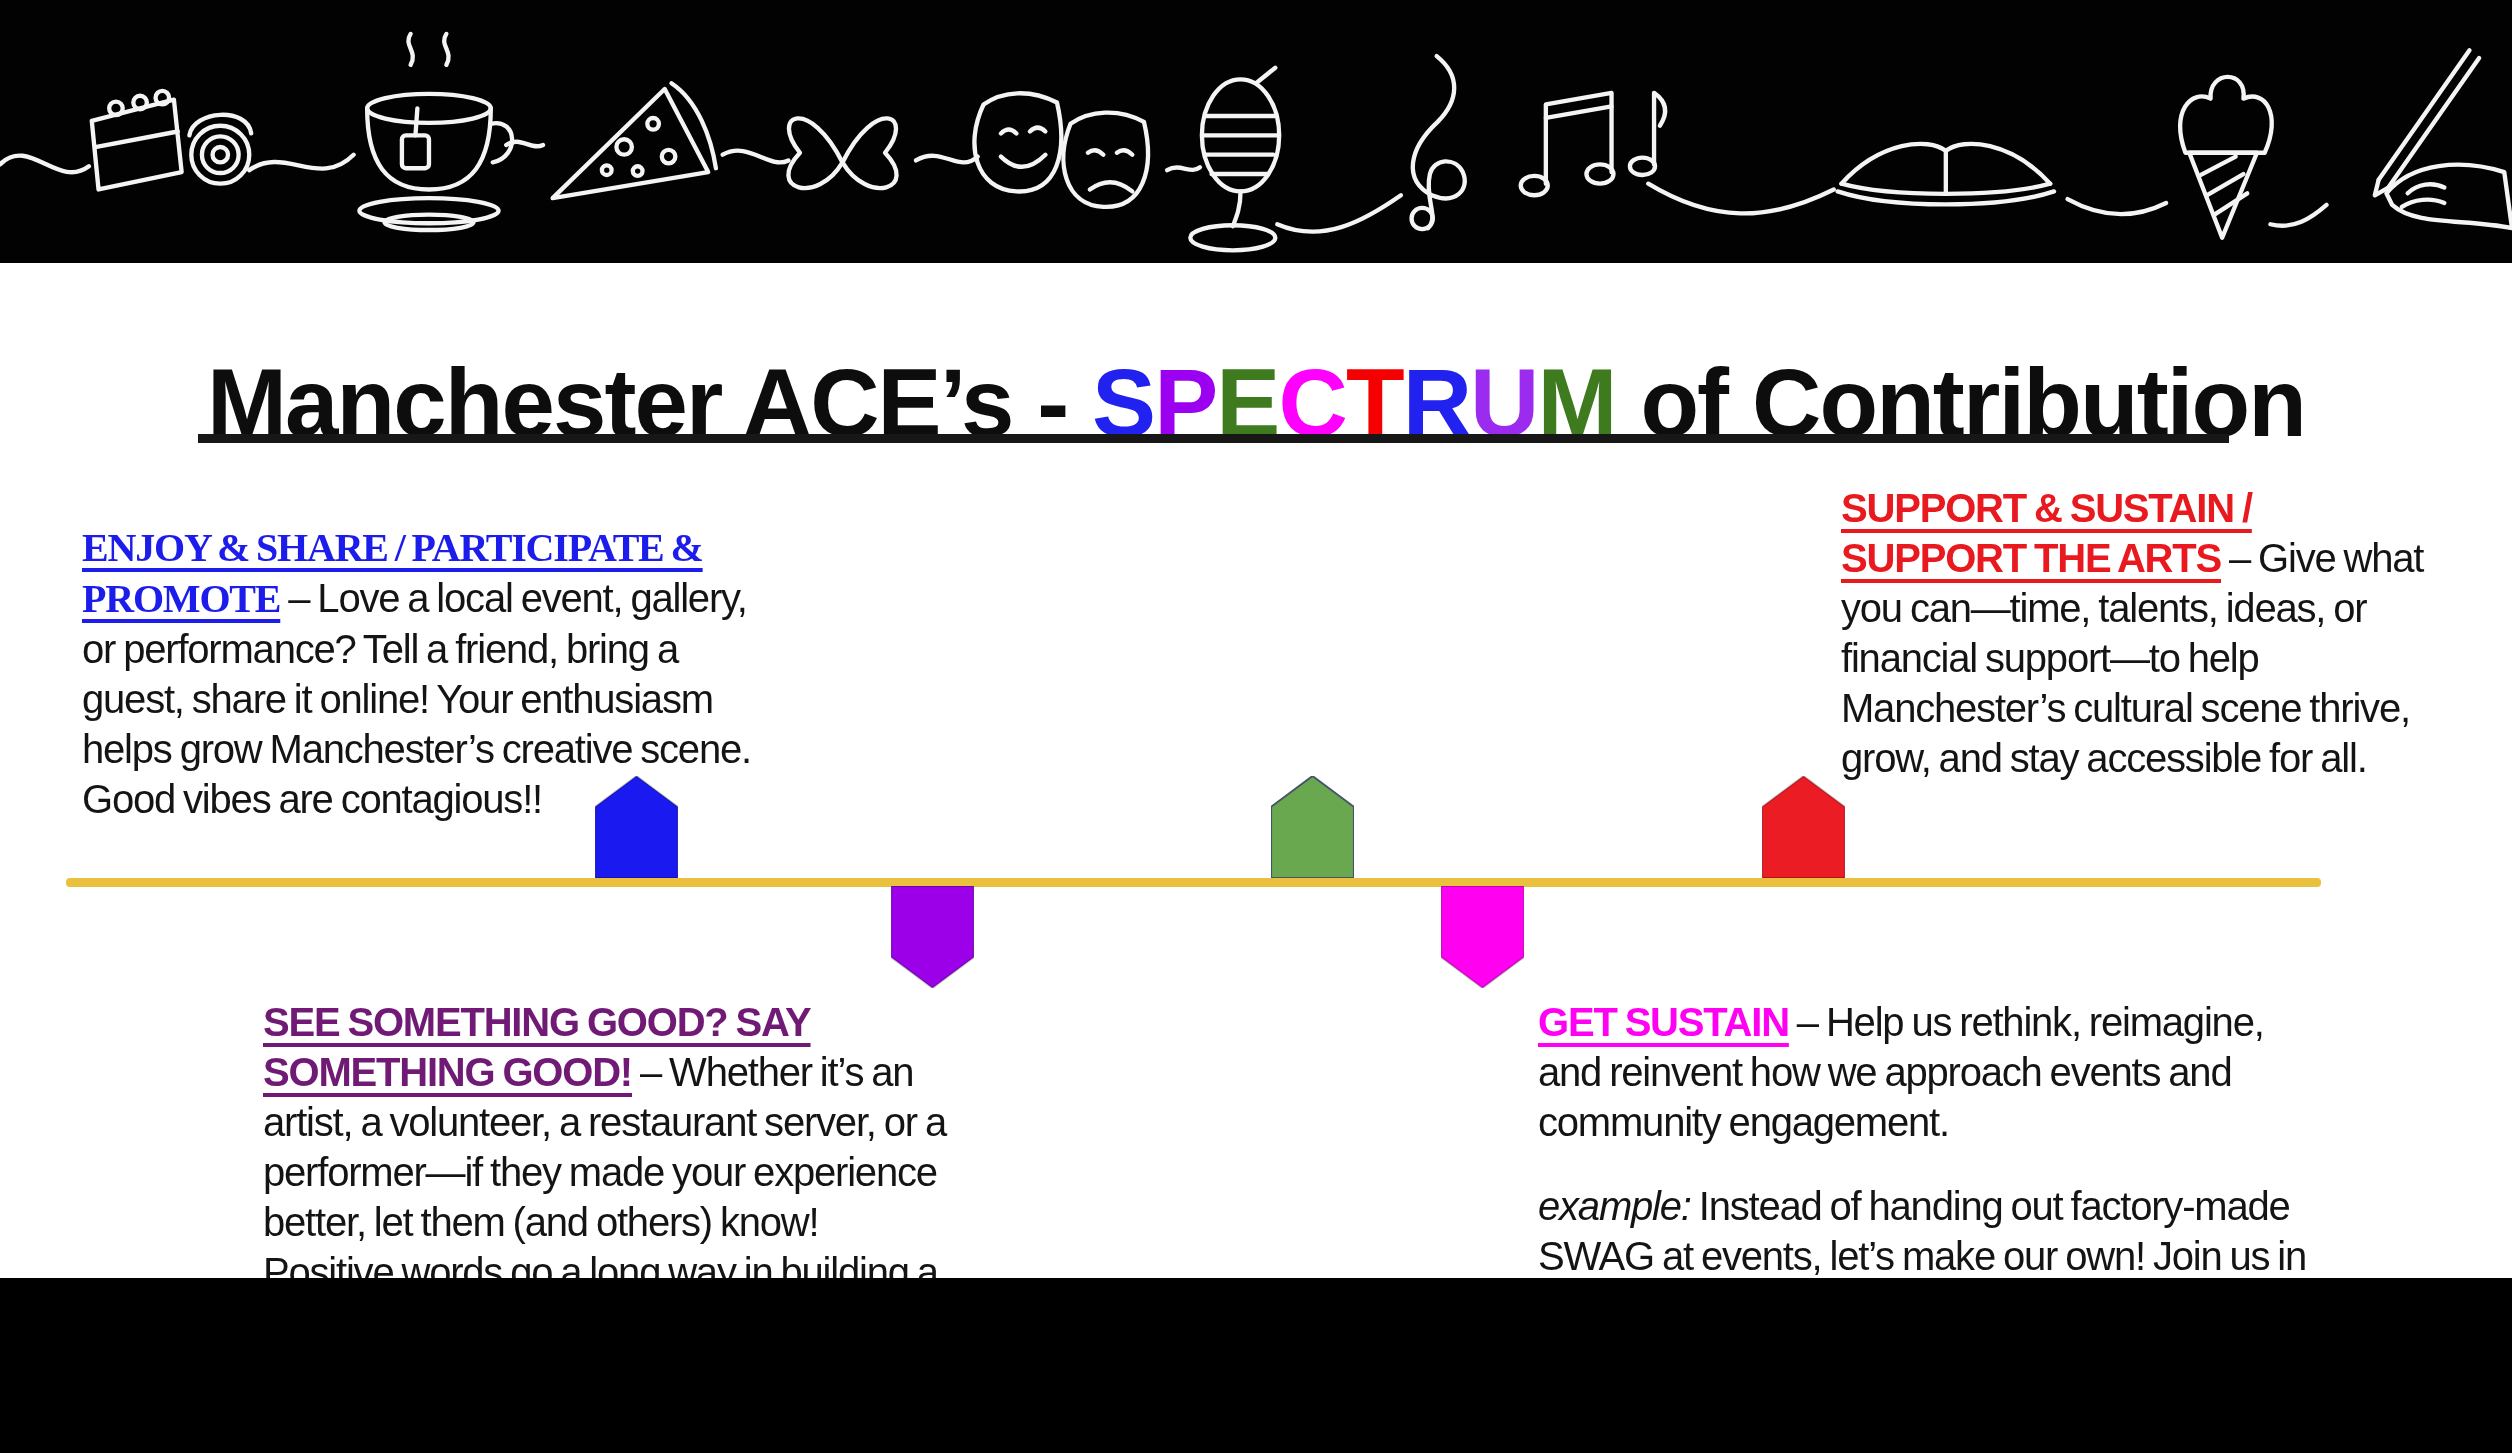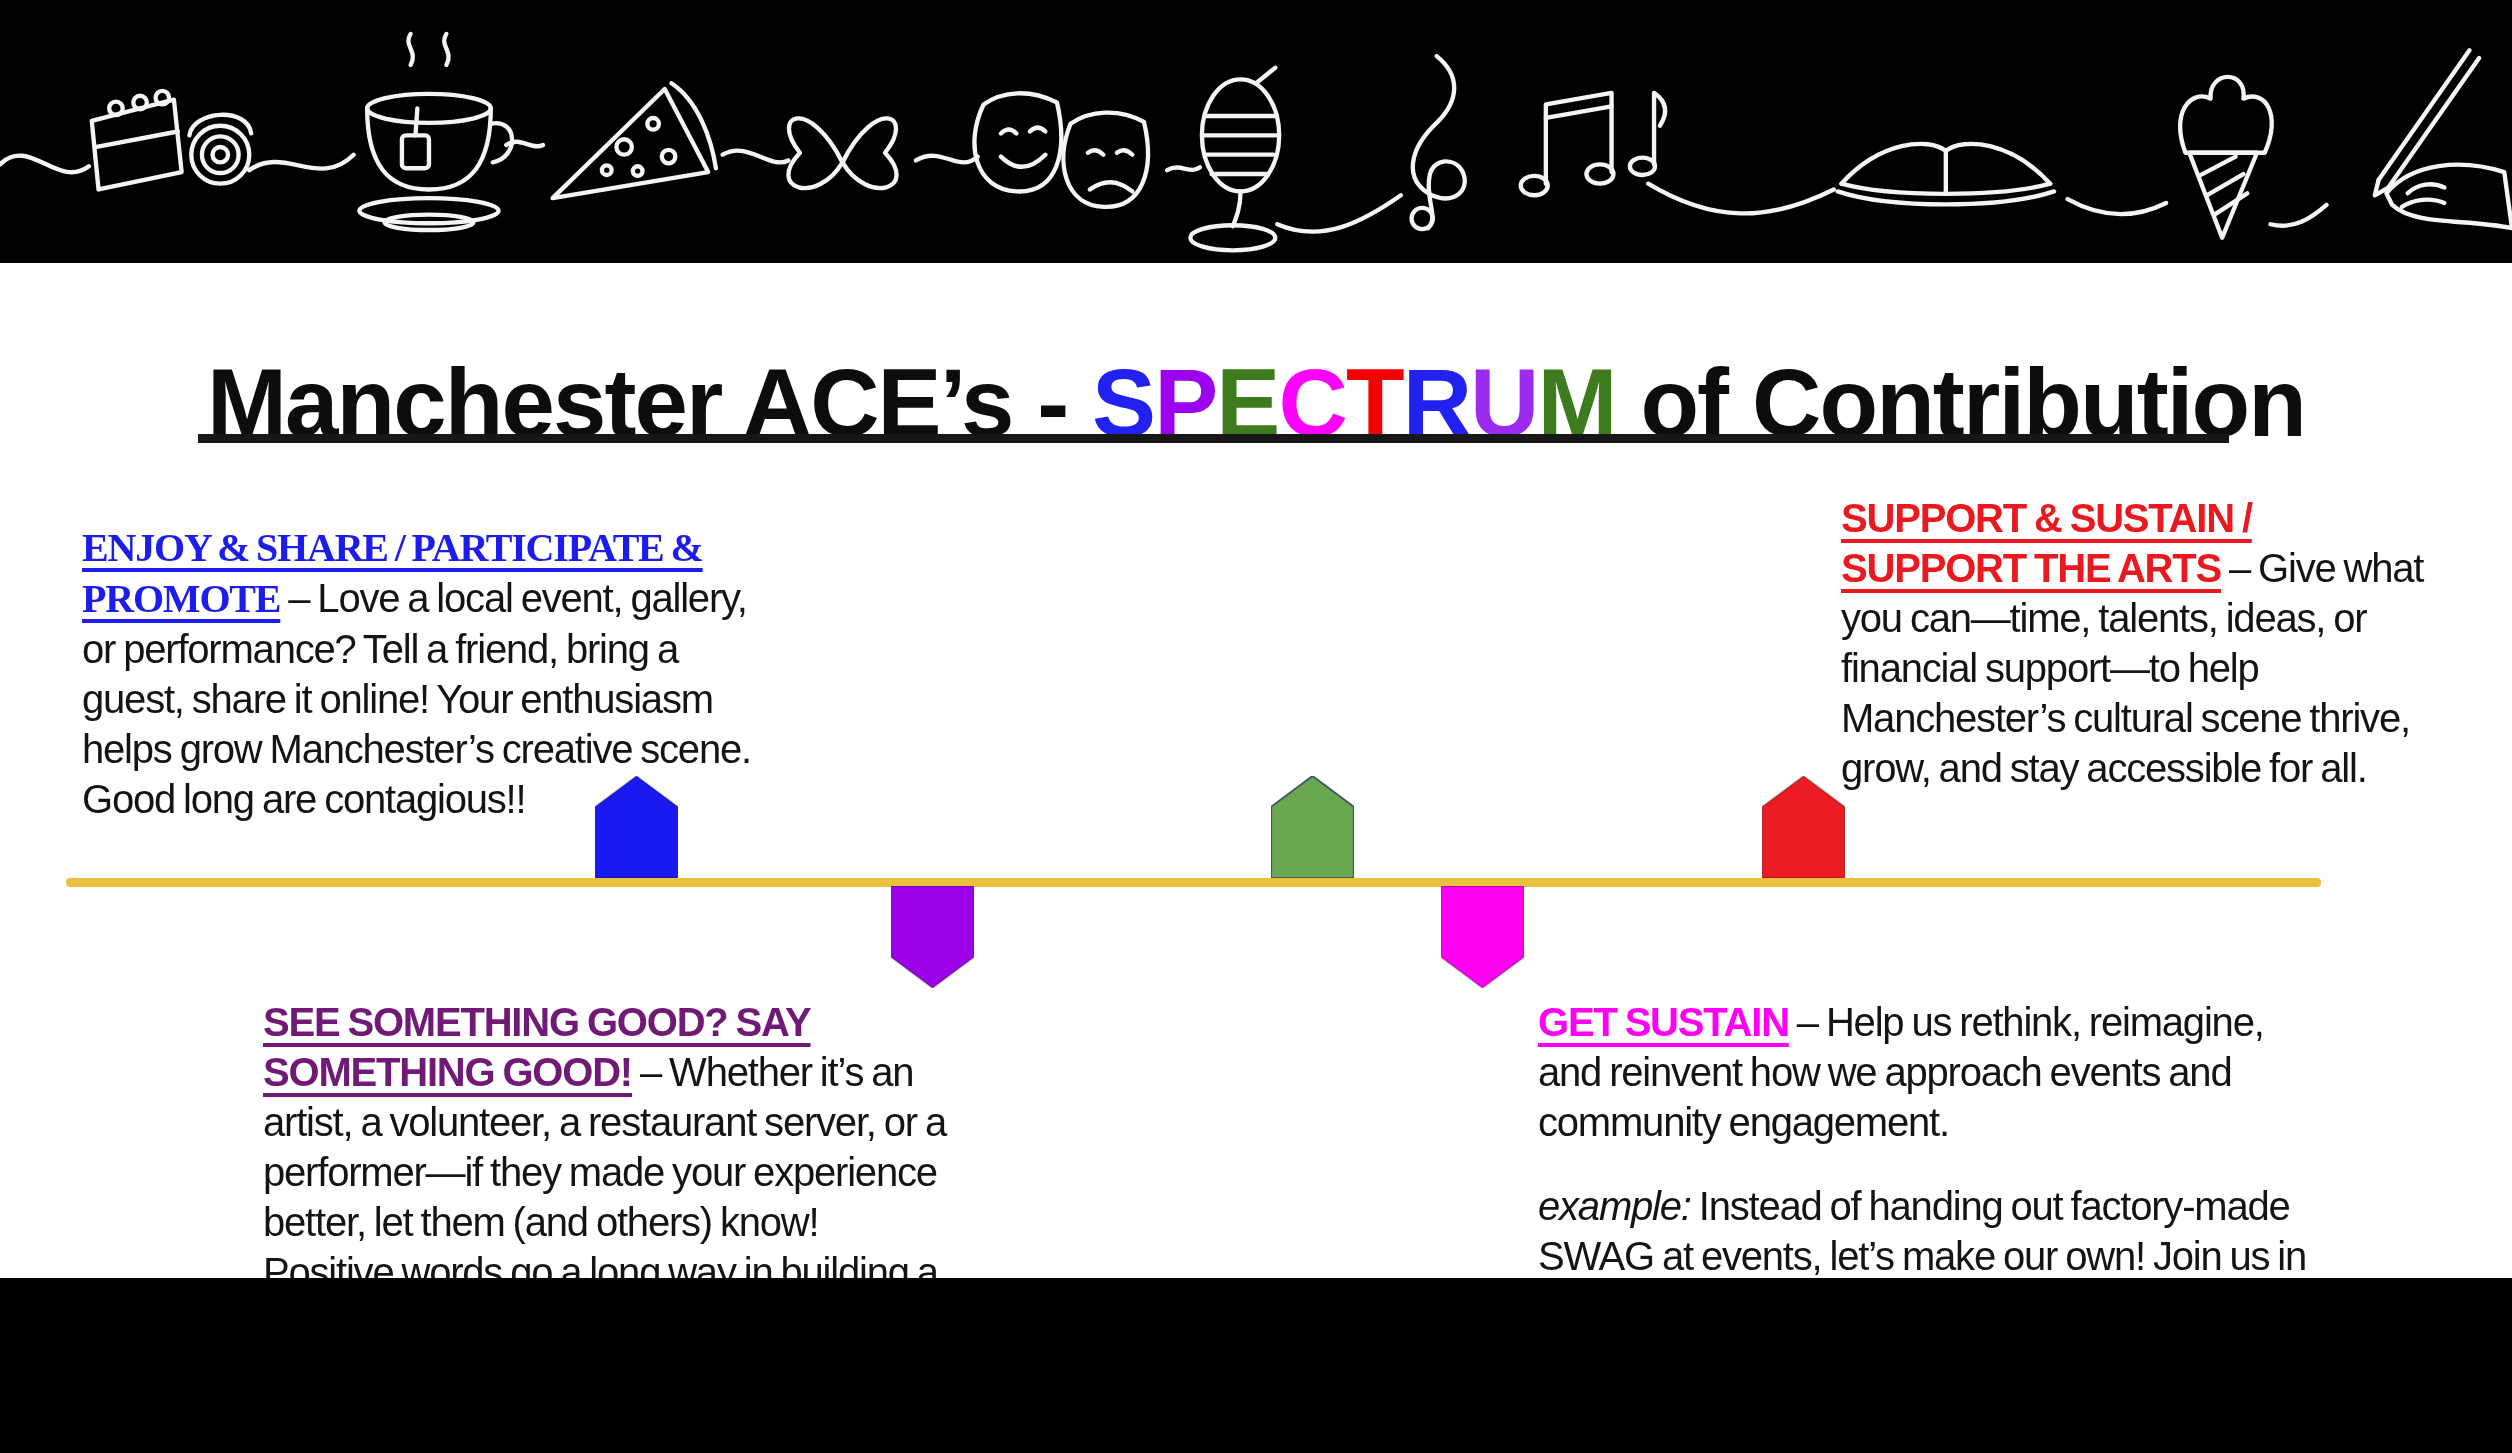--- a/index.html
+++ b/index.html
@@ -21,21 +21,21 @@
   .title-underline{position:absolute;top:171px;left:198px;width:2031px;height:8.7px;background:#171717;}
 
   .tblock{position:absolute;font-size:40px;line-height:50px;letter-spacing:-1.2px;
           word-spacing:-1.9px;color:#141414;}
   .tblock p{margin:0;}
   .tblock p + p{margin-top:34px;}
   .hd{font-weight:bold;text-decoration:underline;text-decoration-thickness:3.9px;text-underline-offset:6.8px;}
 
   .b-enjoy   {left:82px;  top:259px; width:681px;}
   .b-onsite  {left:957px; top:259px; width:669px;}
-  .b-support {left:1841px;top:230px; width:591px;}
+  .b-support {left:1841px;top:220px; width:591px;}
   .b-saygood {left:263px; top:734px; width:692px;}
   .b-creative{left:1538px;top:734px; width:794px;}
 
   
   .tl-line{position:absolute;left:66px;top:615px;width:2255px;height:8.7px;border-radius:3.9px;}
   .marker{position:absolute;width:83px;height:102px;}
   .marker polygon{stroke-width:2;stroke:rgba(0,0,0,0.25);}
   .m-blue   {left:595px; top:513px;}
   .m-purple {left:891px; top:623px;}
   .m-green  {left:1271px;top:513px;}
@@ -167,21 +167,21 @@
     </svg>
   </div>
 
   <div class="content">
 
     <h1 class="title"><span>Manchester ACE’s - </span><span><span style="color: rgb(33, 33, 240);">S</span><span style="color: rgb(156, 0, 240);">P</span><span style="color: rgb(62, 122, 30);">E</span><span style="color: rgb(255, 0, 255);">C</span><span style="color: rgb(245, 0, 0);">T</span><span style="color: rgb(33, 33, 240);">R</span><span style="color: rgb(156, 43, 240);">U</span><span style="color: rgb(62, 122, 30);">M</span></span><span> of Contribution</span></h1>
     <div class="title-underline"></div>
 
     <div class="tblock b-enjoy">
       <p><span class="hd" style="color: rgb(28, 28, 235); font-family: Liberation Serif, serif;">ENJOY &amp; SHARE / PARTICIPATE &amp; PROMOTE</span>
-      <span>– Love a local event, gallery, or performance? Tell a friend, bring a guest, share it online! Your enthusiasm helps grow Manchester’s creative scene. Good long are contagious!!</span></p>
+      <span>– Love a local event, gallery, or performance? Tell a friend, bring a guest, share it online! Your enthusiasm helps grow Manchester’s creative scene. Good vibes are contagious!!</span></p>
     </div>
 
 
     <div class="tblock b-support">
       <p><span class="hd" style="color: rgb(232, 25, 31);">SUPPORT &amp; SUSTAIN / SUPPORT THE ARTS</span>
       <span>– Give what you can—time, talents, ideas, or financial support—to help Manchester’s cultural scene thrive, grow, and stay accessible for all.</span></p>
     </div>
 
     <div class="tl-line" style="background: rgb(233, 193, 63);"></div>
 

